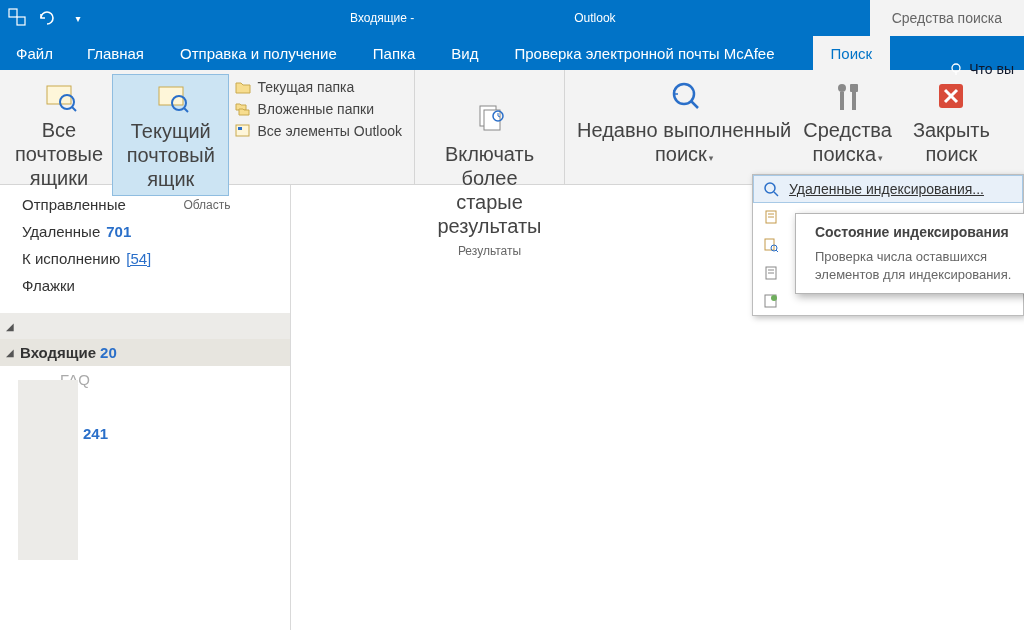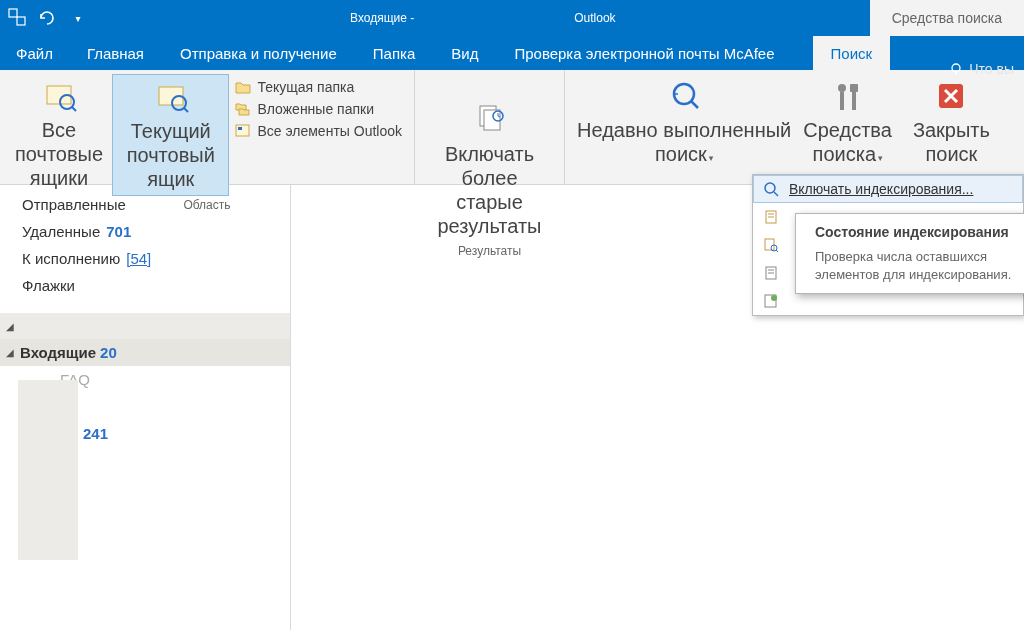--- a/index.html
+++ b/index.html
@@ -11,21 +11,21 @@
   .qat .icon { width: 20px; height: 20px; display:flex; align-items:center; justify-content:center; }
   .title-text { flex: 1; text-align: center; font-size: 12px; color: #fff; display:flex; align-items:center; justify-content:center; }
   .title-gap { display:inline-block; width:160px; height:18px; background:#0173c7; }
   .ctx-tab { height: 36px; background: #f3f3f3; color: #666; padding: 0 22px; display:flex; align-items:center; font-size:14px; }
 
   
   .tabrow { height: 34px; background: #0173c7; display: flex; align-items: stretch; }
   .tab { color: #fff; padding: 0 18px; display:flex; align-items:center; font-size:15px; cursor:pointer; }
   .tab.file { padding: 0 16px; }
   .tab.active { background: #f3f3f3; color: #0173c7; }
-  .tell-me { display:flex; align-items:center; gap:6px; padding:0 10px; color:#e5e5e5;margin-top:32px; }
+  .tell-me { display:flex; align-items:center; gap:6px; padding:0 10px; color:#0f172a;margin-top:32px; }
 
   
   .ribbon { height: 115px; background: #f3f3f3; border-bottom: 1px solid #d5d5d5; display:flex; }
   .group { border-right: 1px solid #d5d5d5; display:flex; flex-direction:column; }
   .group-body { flex:1; display:flex; align-items:flex-start; padding:4px 6px 0 6px; }
   .group-label { text-align:center; font-size:12px; color:#666; padding:2px 0 4px 0; }
   .bigbtn { display:flex; flex-direction:column; align-items:center; justify-content:flex-start; padding:4px 6px; text-align:center; font-size:20px; color:#444; line-height:1.2; min-width:80px; position:relative;}
   .bigbtn .icon { width:36px; height:36px; margin-bottom:4px; }
   .bigbtn.selected { background:#cce4f3; border:1px solid #8fbde0; }
   .smallrow { display:flex; align-items:center; gap:6px; padding:3px 6px; font-size:14px; color:#444; white-space:nowrap; }
@@ -271,21 +271,21 @@
 </div>
 
 <div class="dropdown">
   <div class="dd-item hover">
     <span class="icon">
         <svg width="16" height="16">
           <circle cx="7" cy="7" r="5" fill="none" stroke="#2a6fc9" stroke-width="1.5"></circle>
           <line x1="11" y1="11" x2="15" y2="15" stroke="#2a6fc9" stroke-width="1.5"></line>
         </svg>
       </span>
-    <span>Включать индексирования...</span>
+    <span>Удаленные индексирования...</span>
   </div>
   <div class="dd-item">
     <span class="icon">
         <svg width="16" height="16">
           <rect x="3" y="2" width="10" height="12" fill="#fff" stroke="#c49a4a"></rect>
           <line x1="5" y1="5" x2="11" y2="5" stroke="#c49a4a"></line>
           <line x1="5" y1="8" x2="11" y2="8" stroke="#c49a4a"></line>
         </svg>
       </span>
     <span></span>

